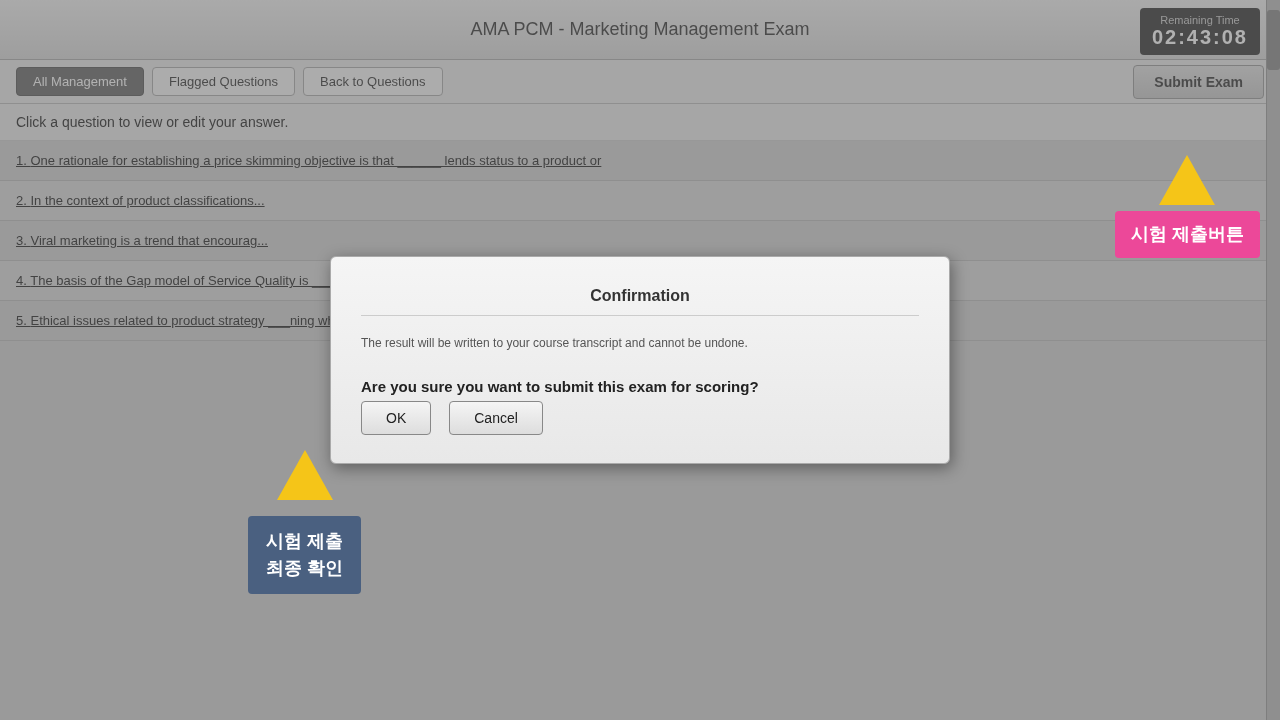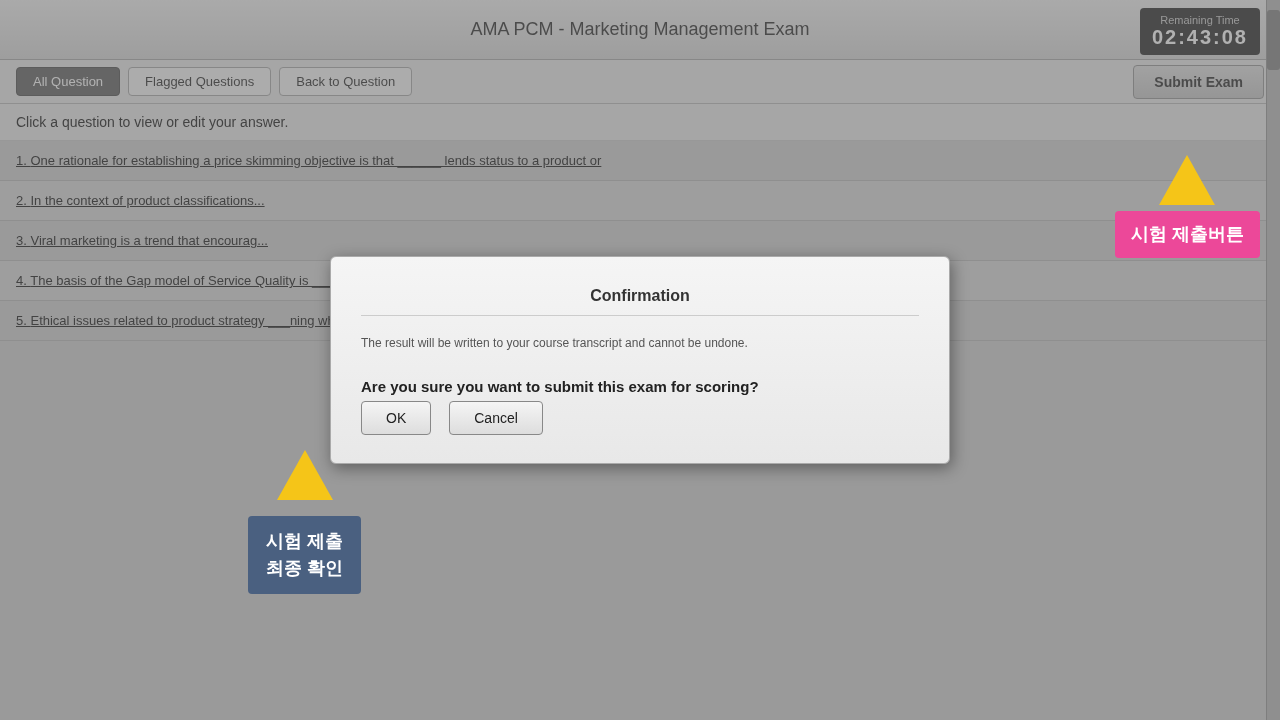--- a/index.html
+++ b/index.html
@@ -234,23 +234,23 @@
 
 <div id="header">
   <span id="header-title">AMA PCM - Marketing Management Exam</span>
   <div id="timer-block">
     <div id="timer-label">Remaining Time</div>
     <div id="timer-value">02:43:08</div>
   </div>
 </div>
 
 <div id="toolbar">
-  <button class="tab-btn active">All Question</button>
+  <button class="tab-btn active">All Management</button>
   <button class="tab-btn">Flagged Questions</button>
-  <button class="tab-btn">Back to Question</button>
+  <button class="tab-btn">Back to Questions</button>
   <button id="submit-exam-btn">Submit Exam</button>
 </div>
 
 <div id="instructions">
   <span>Click a question to view or edit your answer.</span>
 </div>
 
 <div id="questions-list">
   <div class="question-row">
     <span>1. </span>

